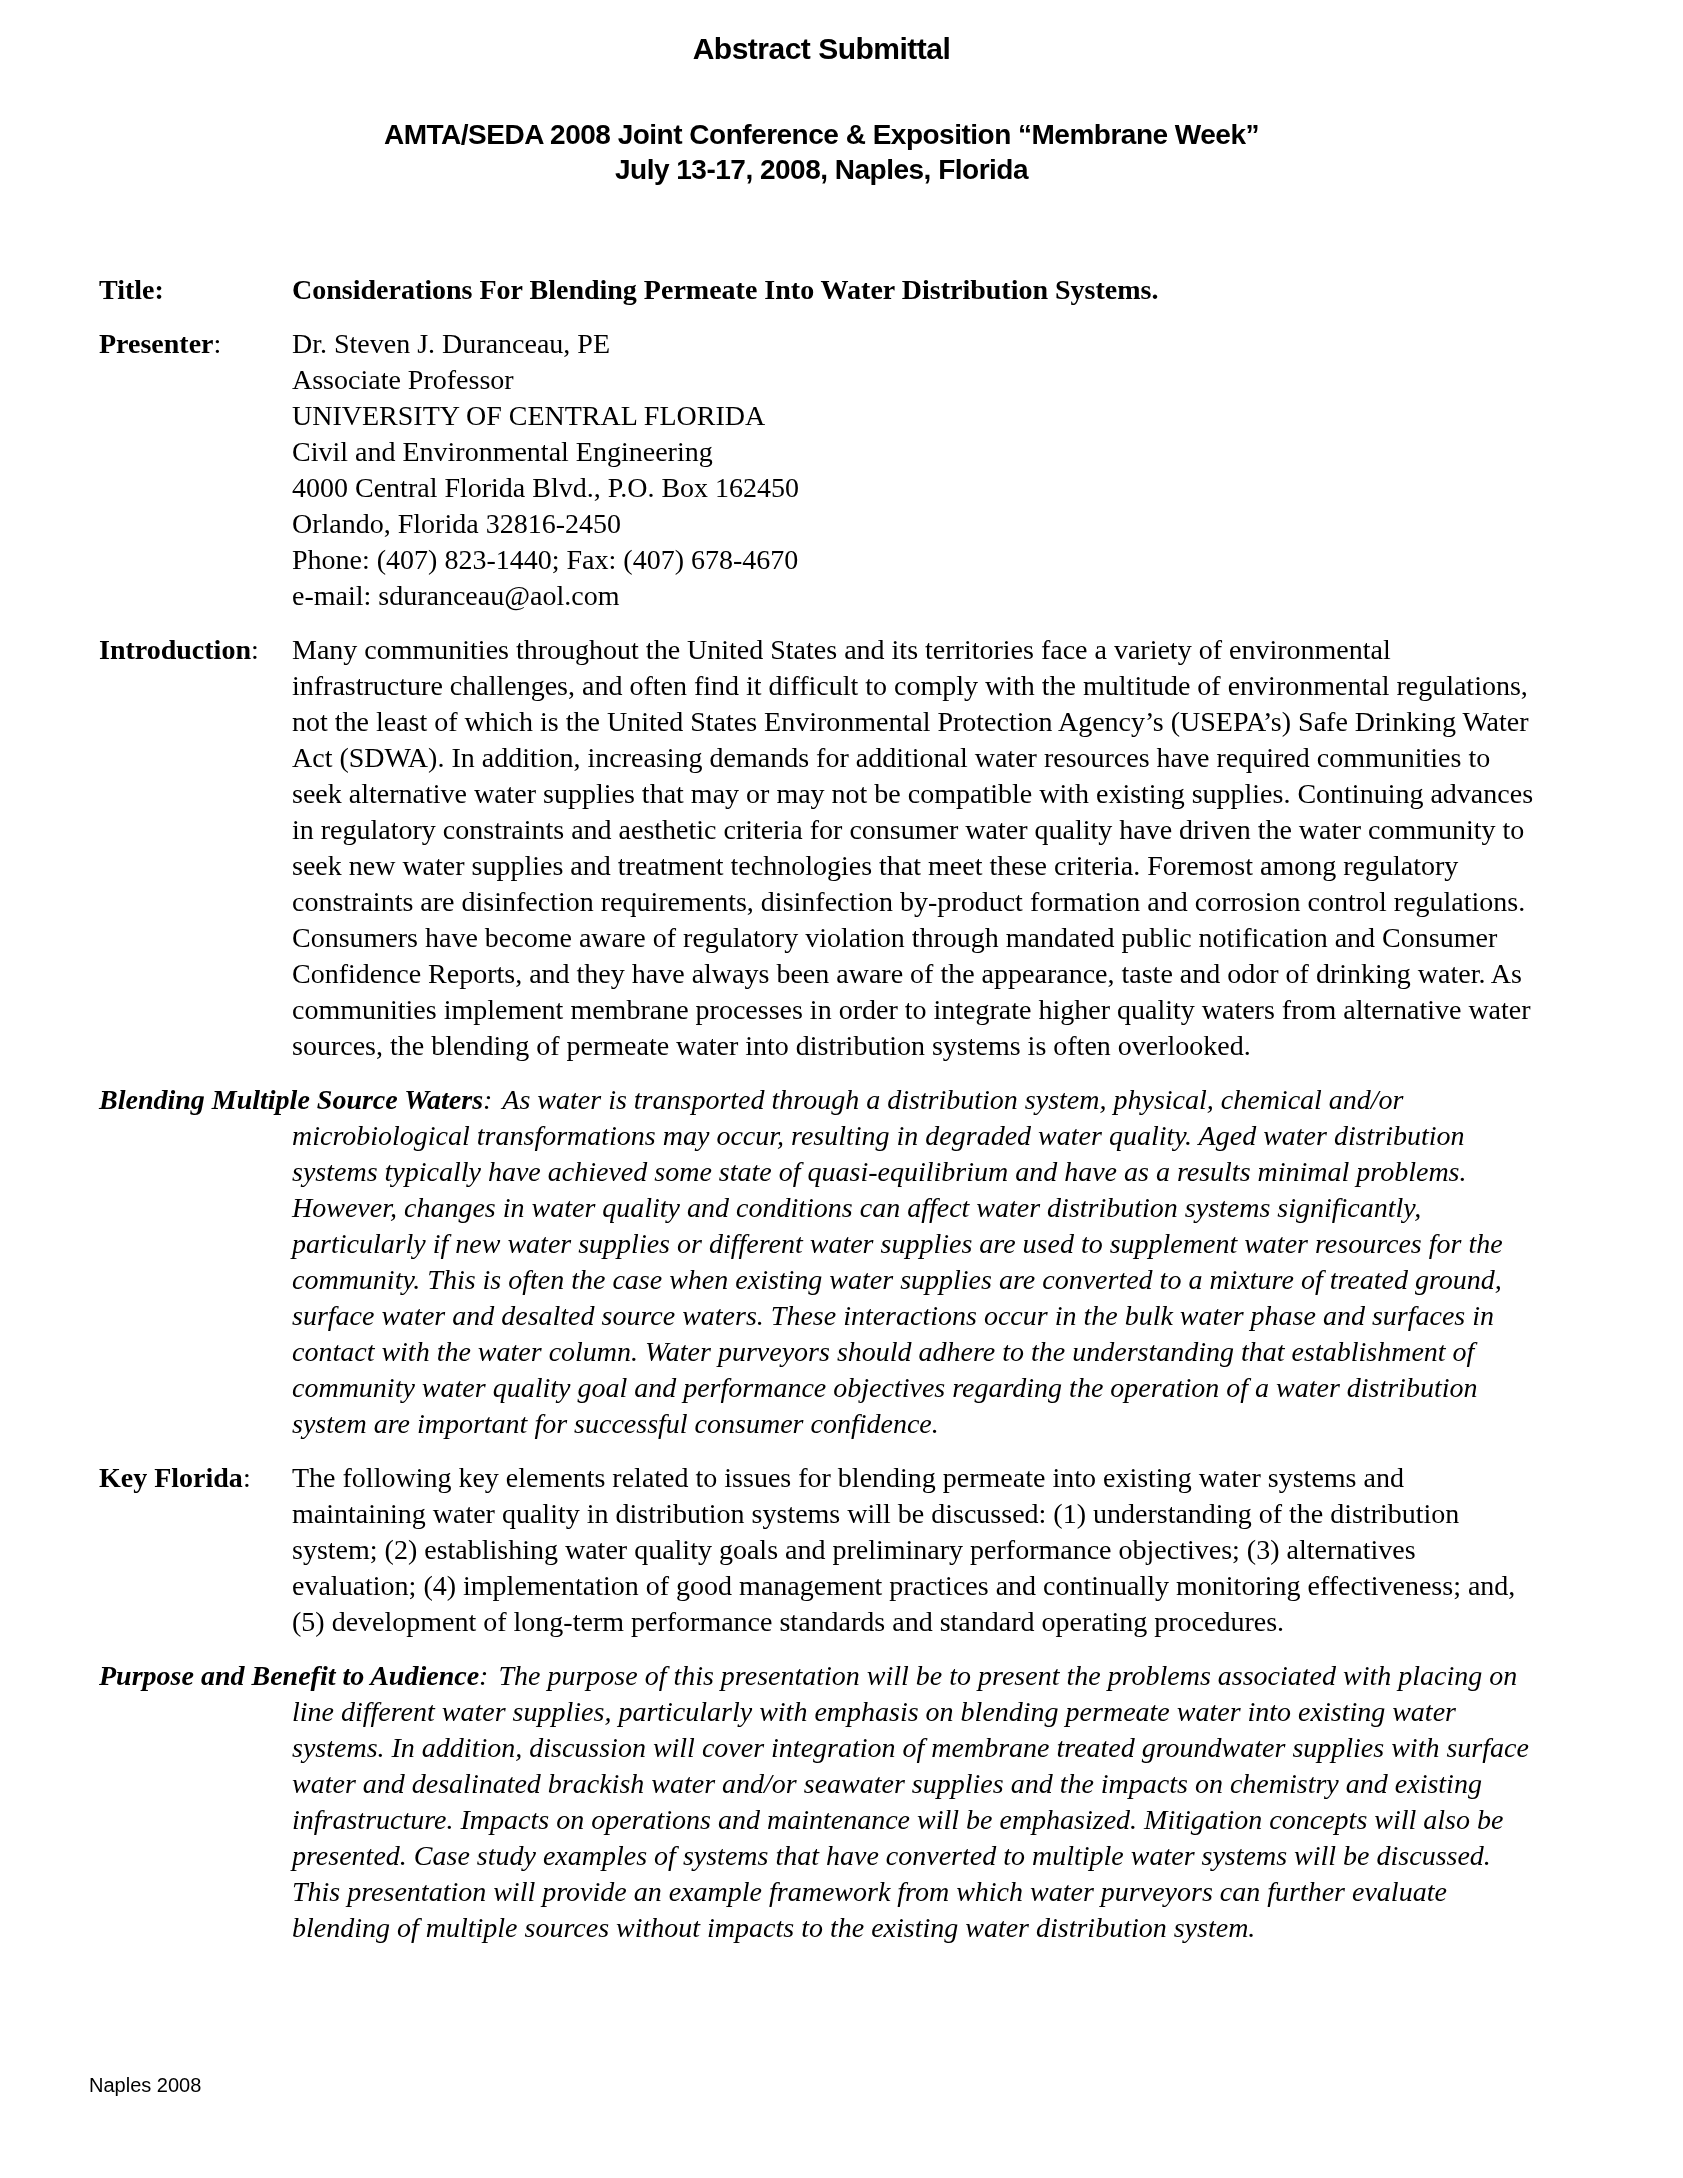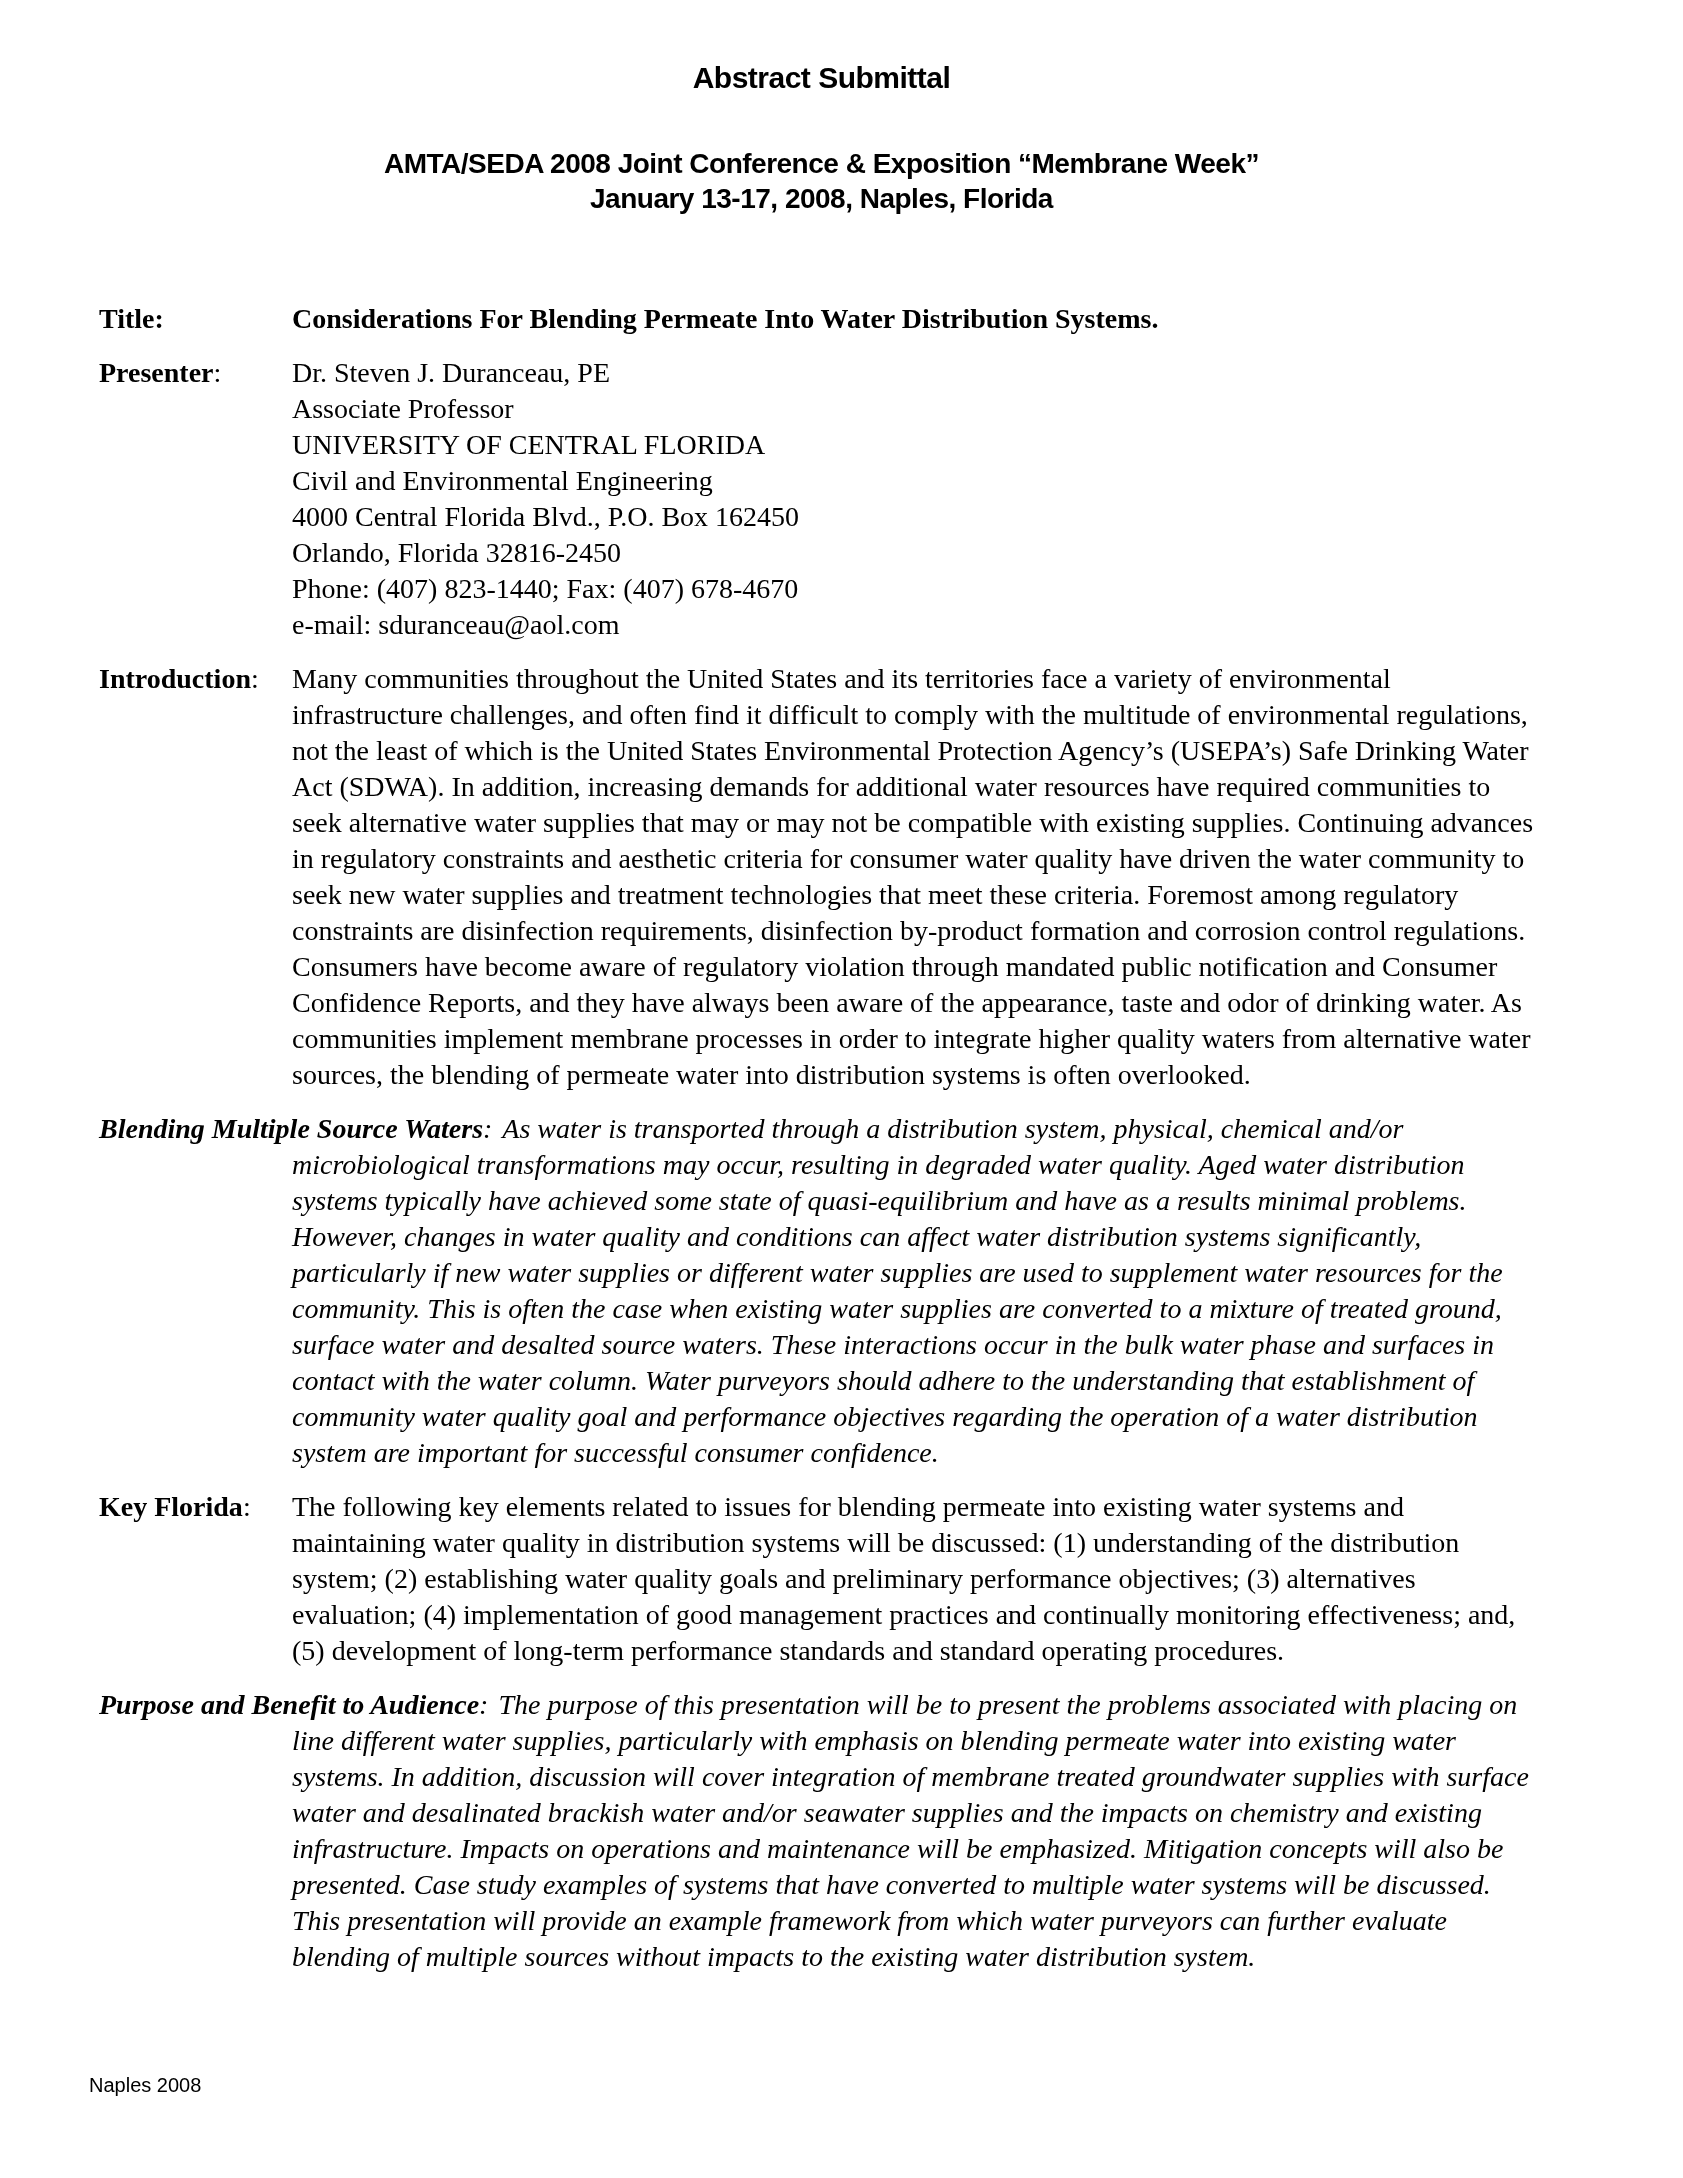--- a/index.html
+++ b/index.html
@@ -10,21 +10,21 @@
     position: relative;
     color: #000000;
     font-family: "Liberation Serif", "DejaVu Serif", serif;
     font-size: 28px;
     line-height: 36px;
   }
   .page {
     position: relative;
     width: 1683px;
     height: 2178px;
-    padding: 61px 139px 0 99px;
+    padding: 32px 139px 0 99px;
   }
   
   .doc-title {
     text-align: center;
     font-family: "Liberation Sans", "DejaVu Sans", sans-serif;
     font-weight: bold;
     font-size: 30px;
     line-height: 34px;
     letter-spacing: -0.5px;
   }
@@ -63,21 +63,21 @@
 </style>
 </head>
 <body>
 
 <div class="page">
 
   <div class="doc-title">Abstract Submittal</div>
 
   <div class="conference">
     <div>AMTA/SEDA 2008 Joint Conference &amp; Exposition “Membrane Week”</div>
-    <div>January 13-17, 2008, Naples, Florida</div>
+    <div>July 13-17, 2008, Naples, Florida</div>
   </div>
 
   <div class="sections">
 
     <div class="section row">
       <div class="label-cell"><span class="b">Title:</span><span></span></div>
       <div class="content-cell b">Considerations For Blending Permeate Into Water Distribution Systems.</div>
     </div>
 
     <div class="section row">

